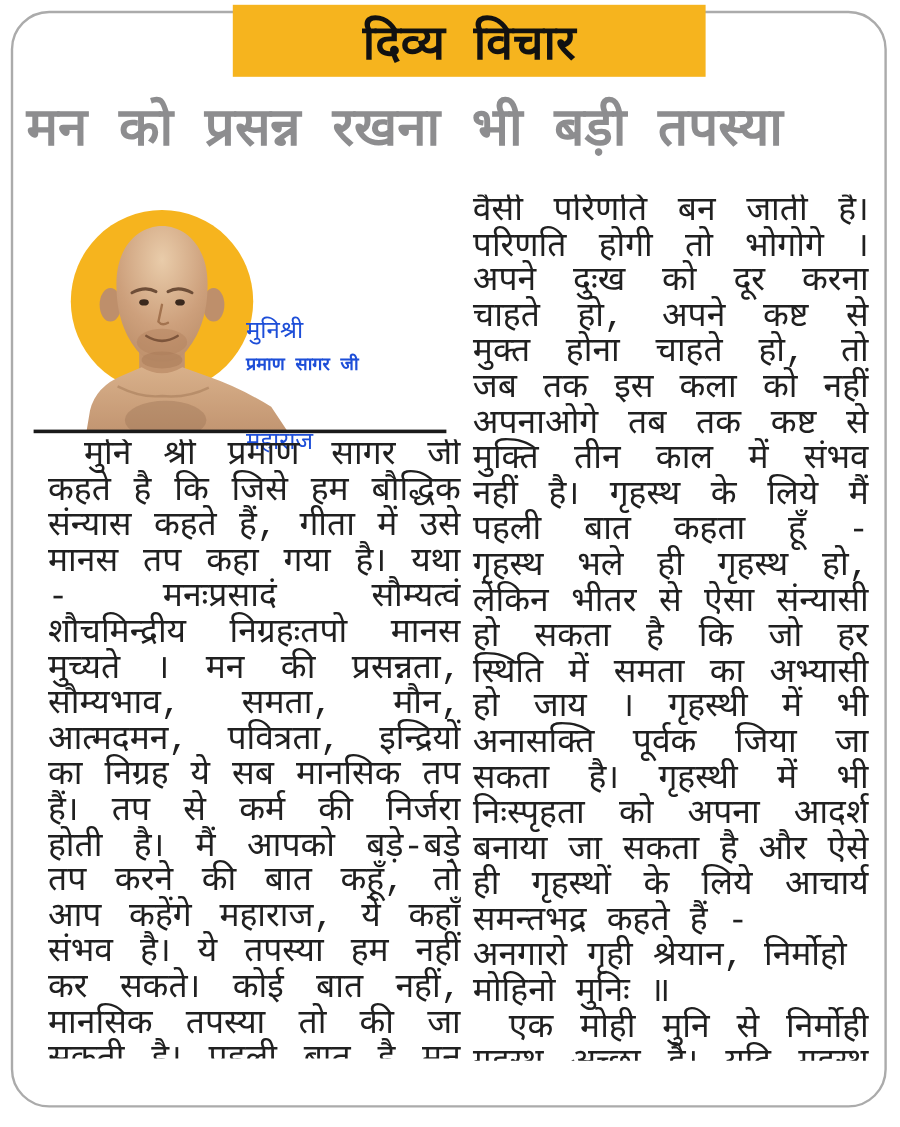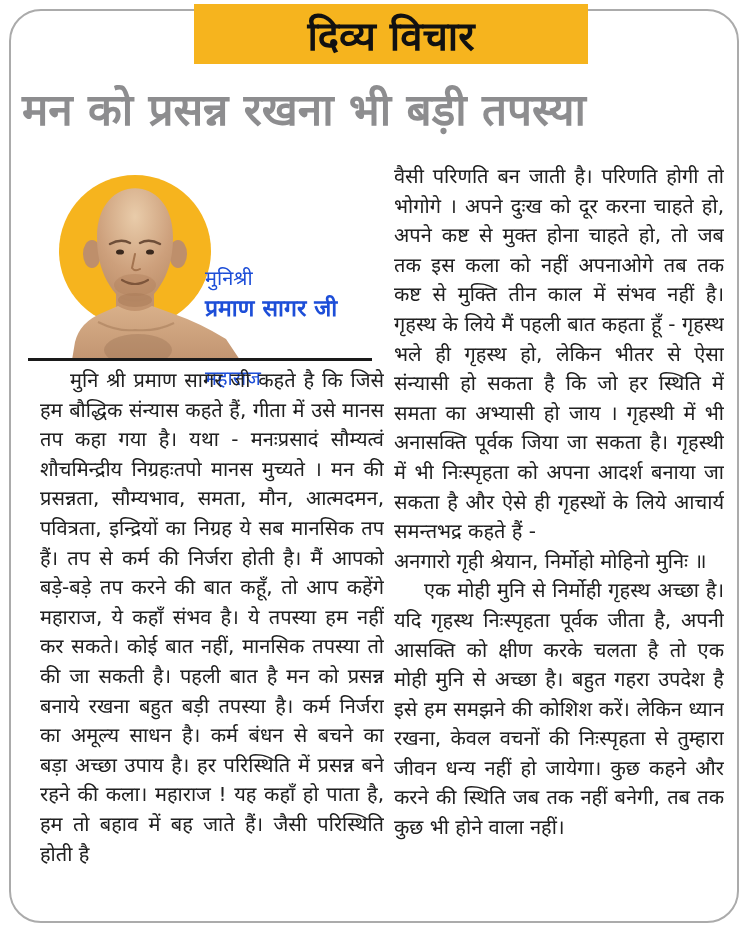--- a/index.html
+++ b/index.html
@@ -7,21 +7,21 @@
     --headline-color:#8D8D8F;
     --body-color:#202020;
     --border-color:#ABABAB;
     --rule-color:#1A1A1A;
     --circle-color:#F6B41E;
   }
   *{margin:0;padding:0;box-sizing:border-box;}
   html,body{background:#ffffff;}
   body{font-family:"DejaVu Sans","Liberation Sans",sans-serif;}
   .sheet{
-    position:relative;width:750px;height:939px;background:#ffffff;overflow:hidden;
+    position:relative;width:750px;height:939px;background:#ffffff;overflow:hidden;font-family:Liberation Mono, monospace;
   }
   .frame{
     position:absolute;left:9px;top:9px;width:730px;height:914px;
     border:2px solid var(--border-color);border-radius:32px;
   }
   .banner{
     position:absolute;left:194px;top:4px;width:394px;height:60px;
     background:var(--banner-bg);
     display:flex;align-items:center;justify-content:center;
   }
@@ -34,29 +34,29 @@
     color:var(--headline-color);line-height:1.2;white-space:nowrap;
   }
   .photo-block{
     position:absolute;left:28px;top:162px;width:344px;height:198px;
   }
   .portrait-svg{position:absolute;left:0;top:0;}
   .caption{
     position:absolute;left:177px;top:106px;color:#1d4ed8;line-height:1.0;
   }
   .caption .cap-line1{font-size:20px;margin-bottom:9px;}
-  .caption .cap-line2{font-size:23px;font-weight:bold;margin-bottom:9px;}
+  .caption .cap-line2{font-size:15px;font-weight:bold;margin-bottom:9px;}
   .caption .cap-line3{font-size:20px;margin-top:48px;}
   .rule{
     position:absolute;left:28px;top:358px;width:344px;height:3px;
     background:var(--rule-color);
   }
   .col{
     position:absolute;color:var(--body-color);
-    font-size:20px;line-height:29.6px;text-align:justify;
+    font-size:28px;line-height:29.6px;text-align:justify;
   }
   .col-left{left:28px;top:366px;width:344px;height:516px;margin-left:12px;}
   .col-right{left:394px;top:162px;width:330px;height:722px;}
   .col p{text-align:justify;}
   p.indent{text-indent:30px;}
   .verse{text-align:left;line-height:29.6px;}
   .clip{overflow:hidden;}
 </style>
 </head>
 <body>

